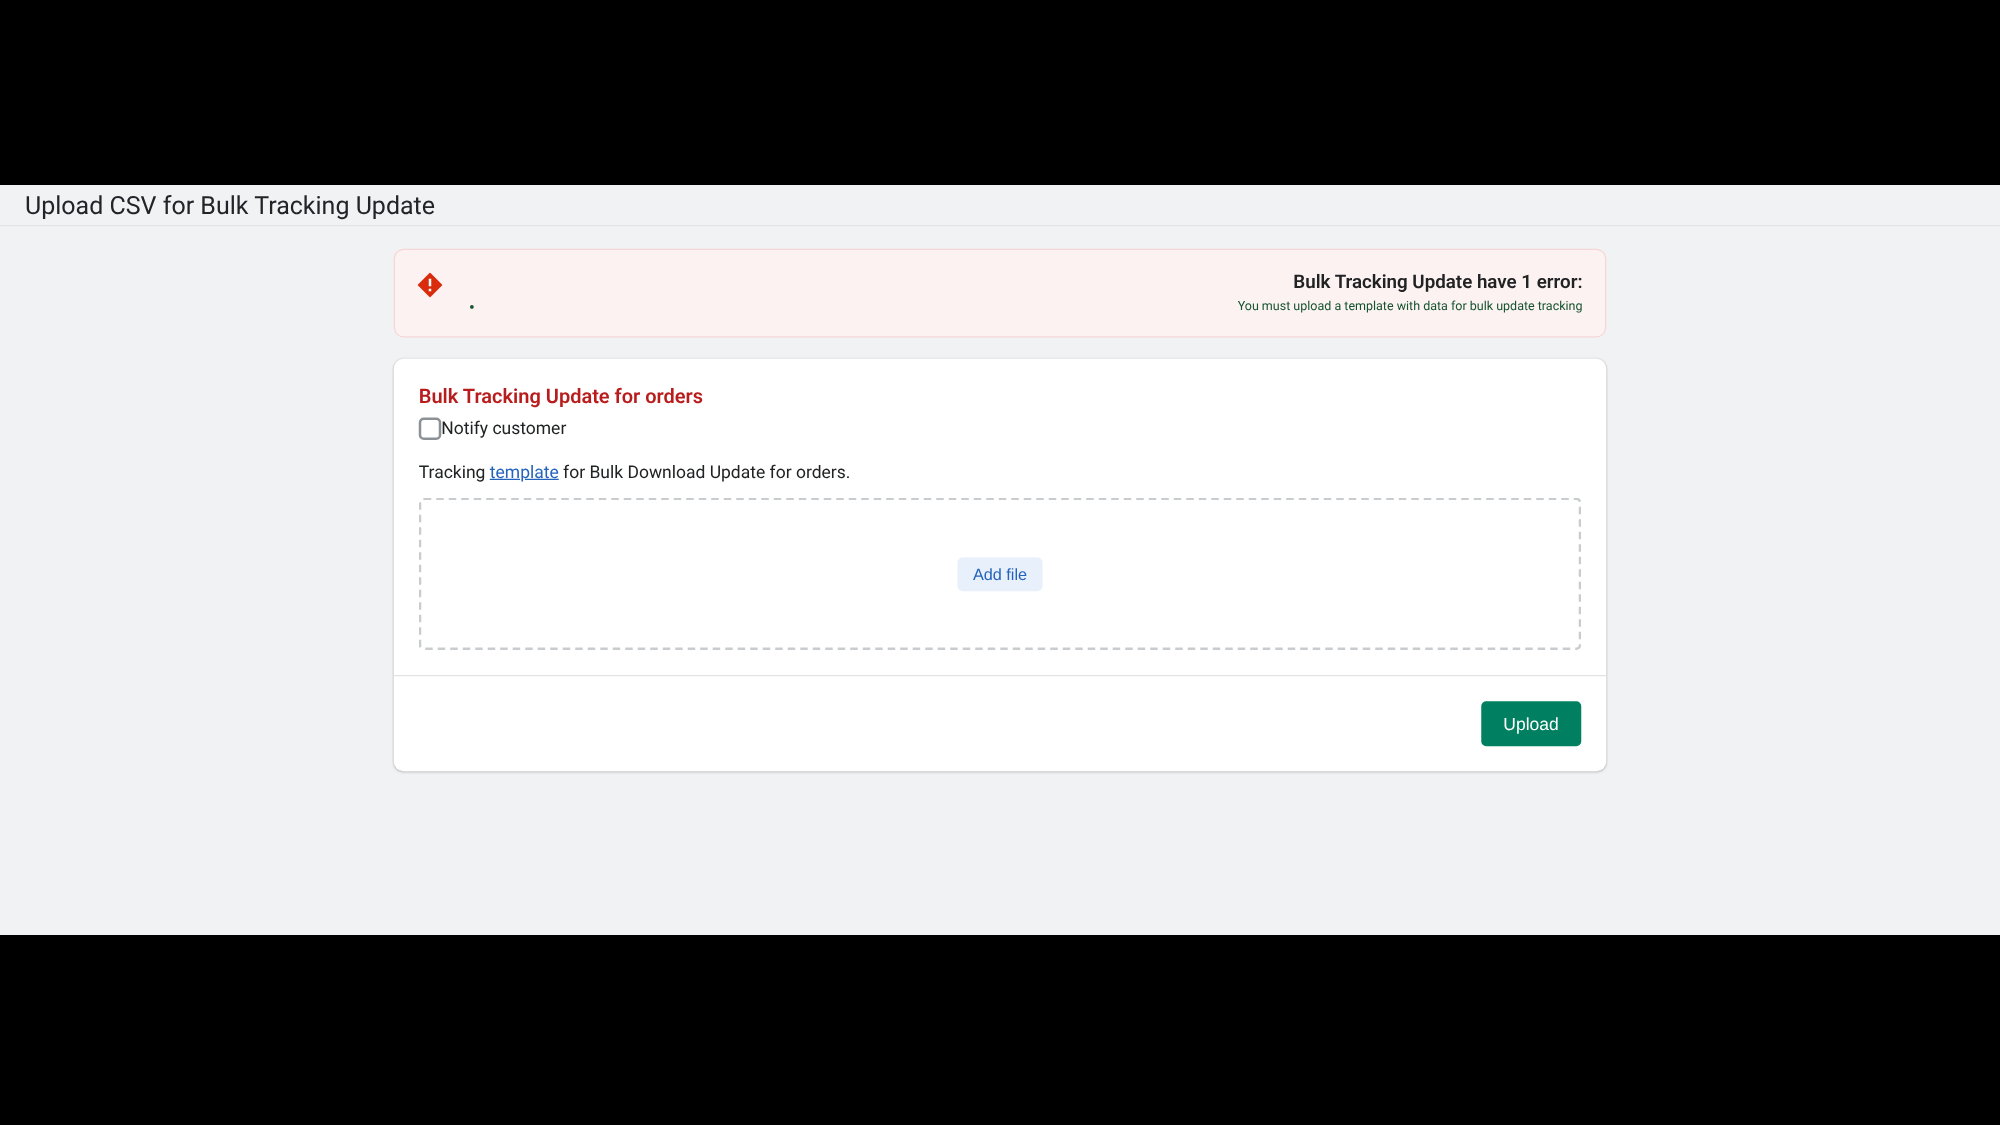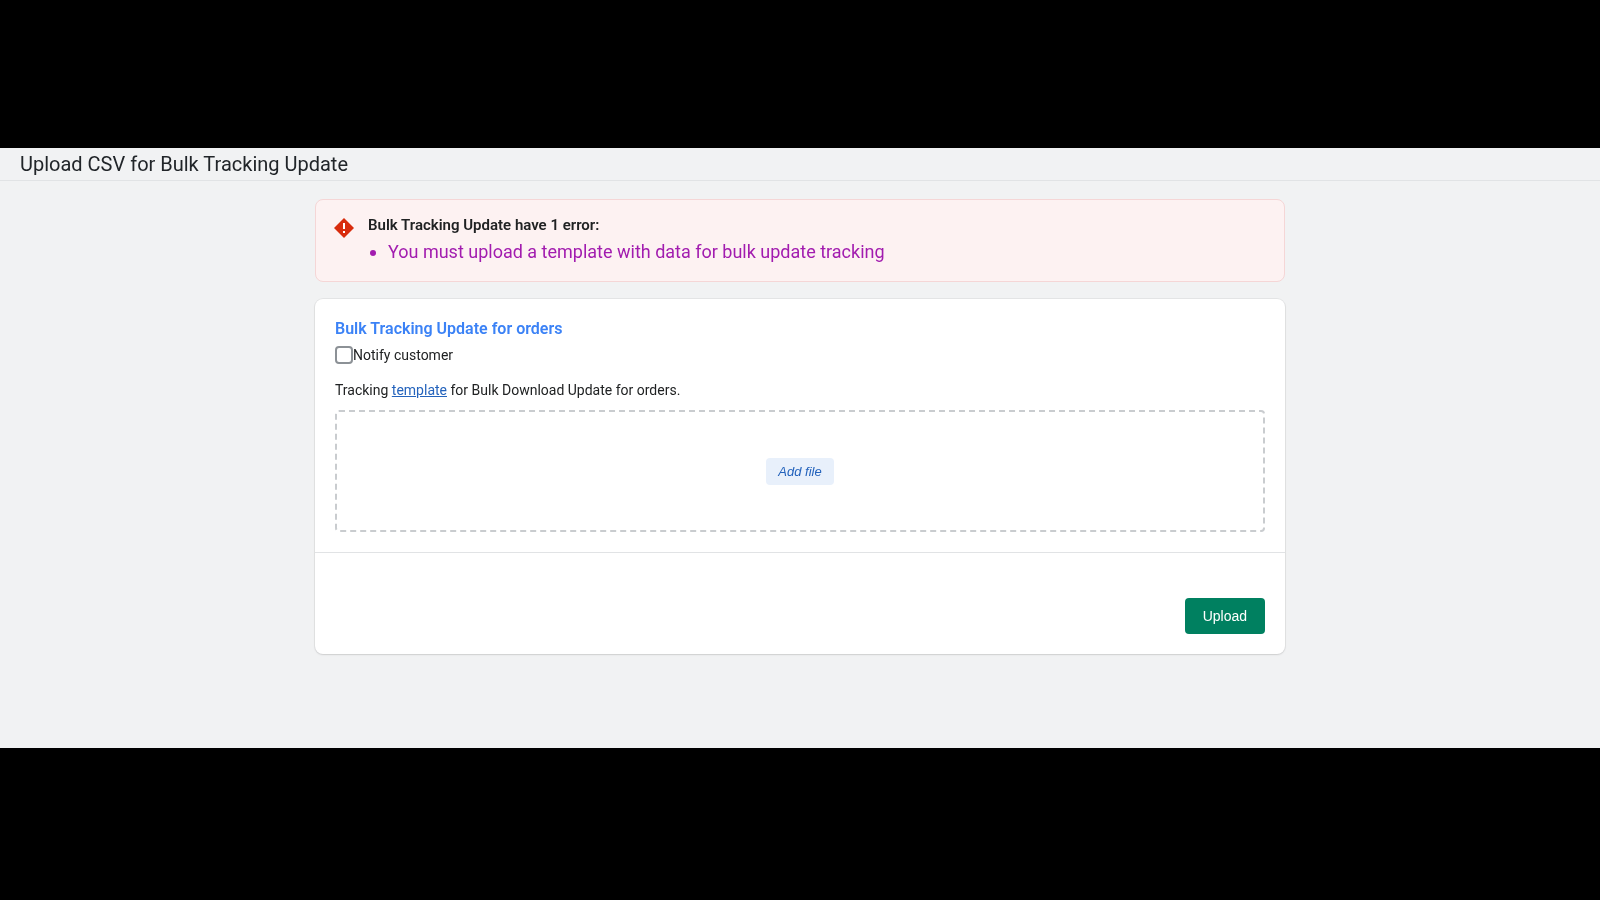--- a/index.html
+++ b/index.html
@@ -40,20 +40,21 @@
     }
     .error-banner {
       background: #fdf2f2;
       border: 1px solid #f5d6d6;
       border-radius: 8px;
       padding: 16px 18px;
       display: flex;
       align-items: flex-start;
       gap: 14px;
       margin-bottom: 17px;
+      text-align: right;
     }
     .error-icon {
       width: 20px;
       height: 20px;
       flex-shrink: 0;
       margin-top: 2px;
     }
     .error-content {
       flex: 1;
     }
@@ -62,34 +63,34 @@
       font-weight: 600;
       color: #202223;
       margin-bottom: 4px;
     }
     .error-list {
       list-style: disc;
       padding-left: 20px;
       margin-top: 4px;
     }
     .error-list li {
-      font-size: 18px;
-      color: #a21caf;
+      font-size: 10px;
+      color: #14532d;
       line-height: 1.5;
     }
     .card {
       background: #fff;
       border-radius: 8px;
       box-shadow: 0 0 0 1px rgba(0,0,0,0.05), 0 1px 2px rgba(0,0,0,0.1);
       padding: 20px;
     }
     .card-title {
       font-size: 16px;
       font-weight: 600;
-      color: #3b82f6;
+      color: #b91c1c;
       margin-bottom: 8px;
     }
     .checkbox-row {
       display: flex;
       align-items: center;
       margin-bottom: 18px;
     }
     .checkbox {
       width: 18px;
       height: 18px;
@@ -123,41 +124,39 @@
       margin-bottom: 20px;
     }
     .add-file-btn {
       background: #e8f0fb;
       border: none;
       border-radius: 4px;
       padding: 6px 12px;
       font-size: 13px;
       color: #2463bc;
       cursor: pointer;
-      font-style: italic;
     }
     .divider {
       border: none;
       border-top: 1px solid #e1e3e5;
       margin: 0 -20px 20px -20px;
     }
     .button-row {
       display: flex;
       justify-content: flex-end;
     }
     .upload-btn {
       background: #008060;
       color: #fff;
       border: none;
       border-radius: 4px;
       padding: 10px 18px;
       font-size: 14px;
       font-weight: 500;
       cursor: pointer;
-      margin-top: 25px;
     }
     .bottom-black-bar {
       width: 100%;
       height: 152px;
       background: #000;
     }
   </style>
 </head>
 <body>
 

